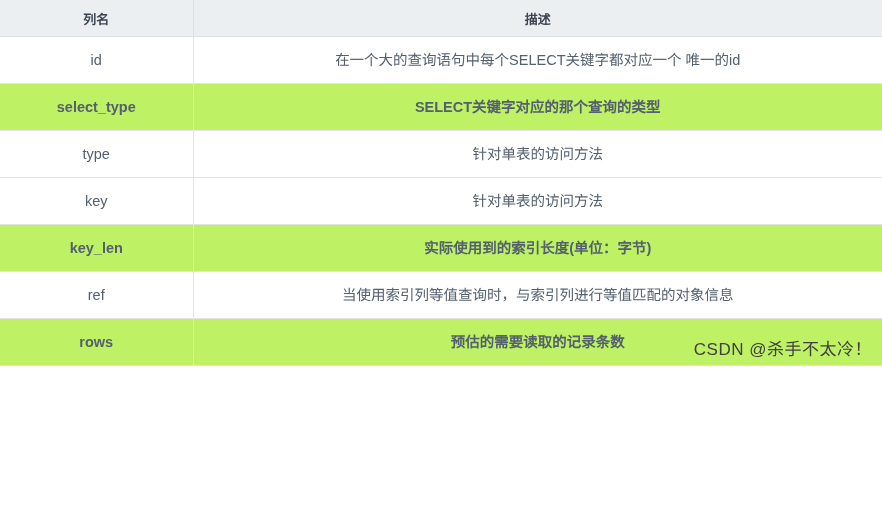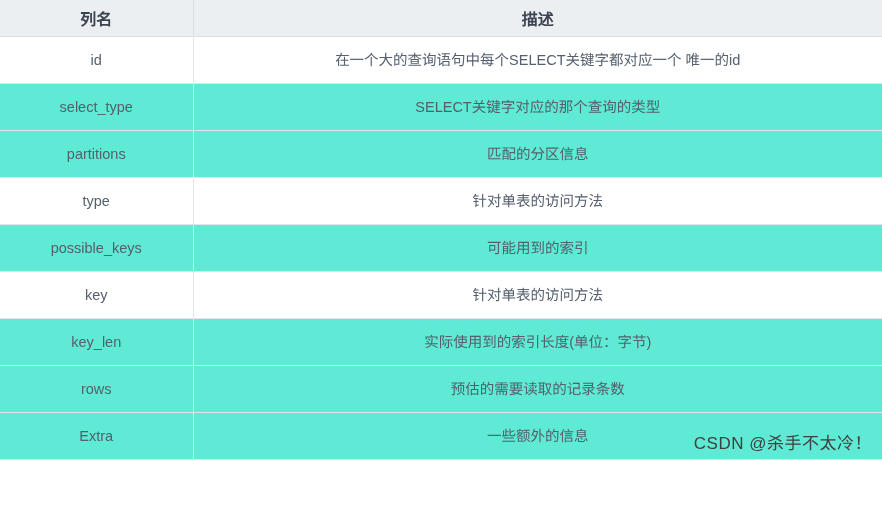--- a/index.html
+++ b/index.html
@@ -29,21 +29,21 @@
     color: #55606e;
   }
 
   table.explain-table col.col-name  { width: 193px; }
   table.explain-table col.col-desc  { width: 689px; }
 
   table.explain-table thead th {
     background: #eceff1;
     font-weight: bold;
     color: #3c4452;
-    font-size: 16px;
+    font-size: 13px;
     height: 36px;
     padding: 0 6px;
     text-align: center;
     vertical-align: middle;
     border-bottom: 1px solid #dcdfe3;
     border-right: 1px solid #dcdfe3;
   }
   table.explain-table thead th:last-child {
     border-right: none;
   }
@@ -55,21 +55,21 @@
     vertical-align: middle;
     border-bottom: 1px solid #e2e4e7;
     border-right: 1px solid #e2e4e7;
     line-height: 1.4;
   }
   table.explain-table tbody td:last-child {
     border-right: none;
   }
 
   table.explain-table tbody tr.row-odd  td { background: #ffffff; }
-  table.explain-table tbody tr.row-even td { background: #5eead4; }
+  table.explain-table tbody tr.row-even td { background: #bef264; font-weight: bold; }
 
   .cell-name {
     white-space: nowrap;
   }
   .cell-desc {
     white-space: nowrap;
   }
 
   .watermark {
     position: absolute;
@@ -100,45 +100,37 @@
     </thead>
     <tbody id="table-body">
         <tr class="row-odd">
           <td class="cell-name">id</td>
           <td class="cell-desc">在一个大的查询语句中每个SELECT关键字都对应一个 唯一的id</td>
         </tr>
         <tr class="row-even">
           <td class="cell-name">select_type</td>
           <td class="cell-desc">SELECT关键字对应的那个查询的类型</td>
         </tr>
-        <tr class="row-even">
-          <td class="cell-name">partitions</td>
-          <td class="cell-desc">匹配的分区信息</td>
-        </tr>
         <tr class="row-odd">
           <td class="cell-name">type</td>
           <td class="cell-desc">针对单表的访问方法</td>
-        </tr>
-        <tr class="row-even">
-          <td class="cell-name">possible_keys</td>
-          <td class="cell-desc">可能用到的索引</td>
         </tr>
         <tr class="row-odd">
           <td class="cell-name">key</td>
           <td class="cell-desc">针对单表的访问方法</td>
         </tr>
         <tr class="row-even">
           <td class="cell-name">key_len</td>
           <td class="cell-desc">实际使用到的索引长度(单位：字节)</td>
         </tr>
+        <tr class="row-odd">
+          <td class="cell-name">ref</td>
+          <td class="cell-desc">当使用索引列等值查询时，与索引列进行等值匹配的对象信息</td>
+        </tr>
         <tr class="row-even">
           <td class="cell-name">rows</td>
           <td class="cell-desc">预估的需要读取的记录条数</td>
-        </tr>
-        <tr class="row-even">
-          <td class="cell-name">Extra</td>
-          <td class="cell-desc">一些额外的信息</td>
         </tr>
       </tbody>
   </table>
 
   <div class="watermark">CSDN @杀手不太冷！</div>
 </div>
 
 </body></html>

